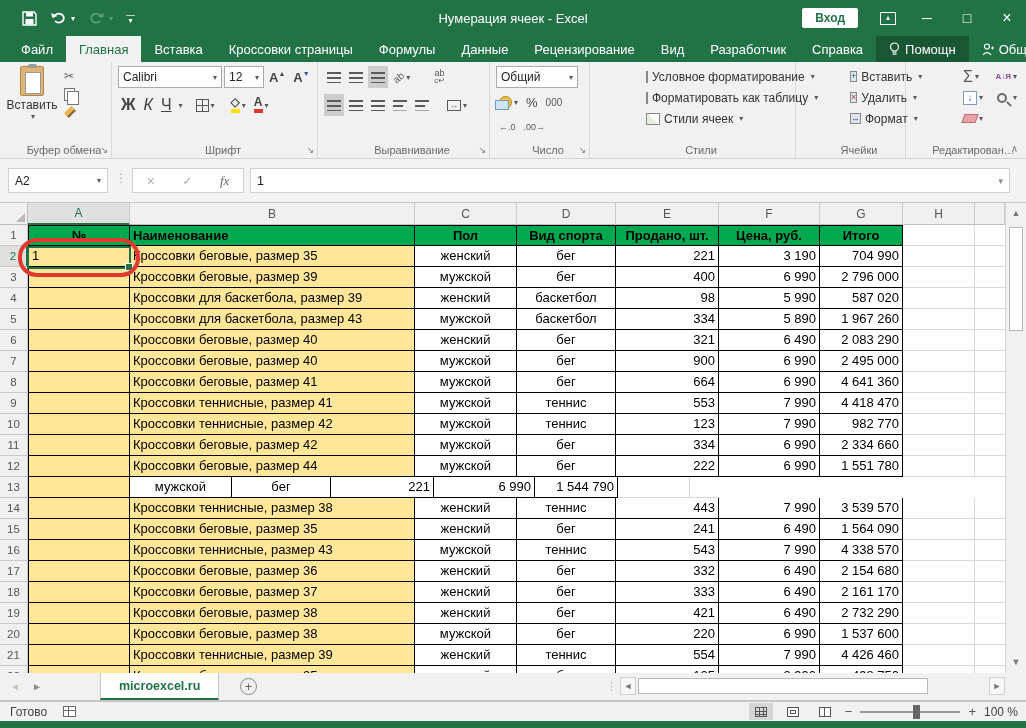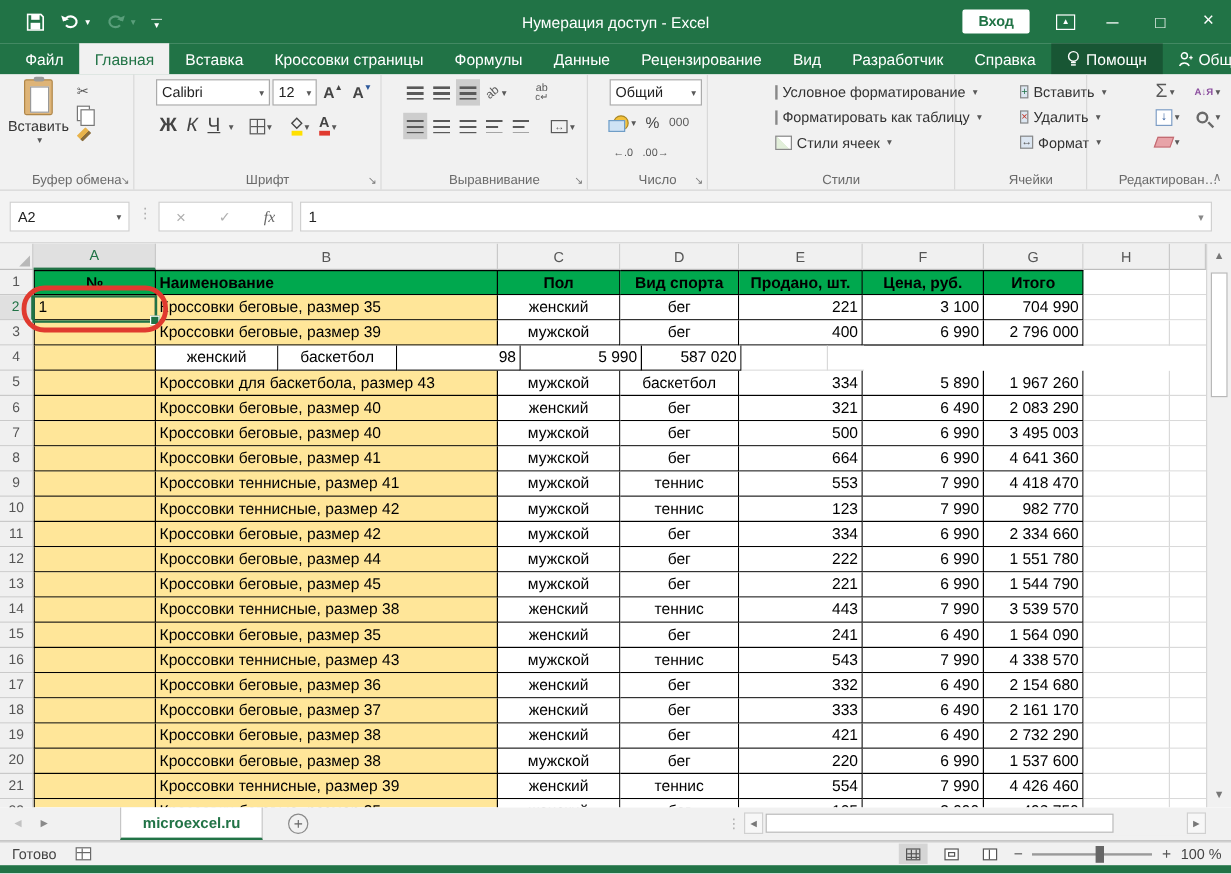--- a/index.html
+++ b/index.html
@@ -55,21 +55,21 @@
   .boxarrow{width:14px;height:14px;border:1px solid #7c9cc4;color:#2b579a;font-size:10px;line-height:12px;text-align:center;background:#fff;}
   .mag{position:relative;width:10px;height:10px;border:2px solid #6a6a6a;border-radius:50%;}
   .mag:after{content:"";position:absolute;left:7px;top:8px;width:6px;height:2px;background:#6a6a6a;transform:rotate(45deg);}
   .eraser{width:14px;height:9px;background:#e8a3a8;border:1px solid #c26b72;transform:skewX(-20deg);}
   .cfico{width:14px;height:12px;background:linear-gradient(to right,#d23a2e 0 50%,#3a6fd2 50% 100%);border:1px solid #888;}
   .ftico{width:14px;height:12px;border:1px solid #888;background:linear-gradient(#4472c4 0 4px,#fff 4px) ,#fff;}
   .csico{width:14px;height:12px;border:1px solid #888;background:linear-gradient(45deg,#e2efda 0 50%,#fff 50%);}
   .cellico{width:13px;height:11px;border:1px solid #888;background:#dce6f1;position:relative;font-size:9px;line-height:9px;text-align:center;}
   .sigma{font-size:16px;color:#595959;line-height:14px;}
   .sortico{font-size:8px;color:#8b4d9e;line-height:8px;font-weight:bold;}
-  .frow{display:flex;align-items:center;gap:2px;margin-bottom:3px;margin-left:12px;}
+  .frow{display:flex;align-items:center;gap:2px;margin-bottom:3px;}
   .srow{display:flex;align-items:center;gap:4px;height:21px;font-size:12px;color:#333;white-space:nowrap;padding-left:46px;}
 
   
   .fbar{position:absolute;left:0;top:159px;width:1026px;height:44px;background:#f3f3f3;border-bottom:1px solid #c8c8c8;}
   .namebox{position:absolute;left:8px;top:9px;width:100px;height:25px;background:#fff;border:1px solid #d0d0d0;font-size:12px;color:#222;display:flex;align-items:center;padding:0 6px;justify-content:space-between;}
   .fdots{position:absolute;left:115px;top:12px;color:#aaa;font-size:12px;letter-spacing:0;}
   .fbtns{position:absolute;left:132px;top:9px;width:112px;height:25px;background:#fff;border:1px solid #d0d0d0;display:flex;align-items:center;justify-content:space-around;color:#b0b0b0;font-size:12px;}
   .fx{font-family:"Liberation Serif",serif;font-style:italic;color:#666;font-size:13px;}
   .ffield{position:absolute;left:250px;top:9px;right:16px;height:25px;background:#fff;border:1px solid #d0d0d0;font-size:12.5px;color:#222;display:flex;align-items:center;padding:0 6px;justify-content:space-between;}
   .ffield .chev{color:#888;font-size:9px;}
@@ -153,21 +153,21 @@
             <path d="M13 6 a5 4.5 0 1 0 -1 4" fill="none" stroke="#9fd4bb" stroke-width="1.8"></path>
             <path d="M16 2 l-1.5 5 -5-2z" fill="#9fd4bb"></path>
           </svg>
           <span class="dd" style="color:#9fd4bb">▾</span>
       </span>
       <span class="qbtn" style="flex-direction:column;gap:0;line-height:6px;">
           <span style="font-size:9px;">—</span>
           <span style="font-size:8px;">▾</span>
         </span>
     </div>
-    <div class="title-center">Нумерация доступ  -  Excel</div>
+    <div class="title-center">Нумерация ячеек  -  Excel</div>
     <div class="tb-right">
       <span class="signin">Вход</span>
       <span class="ribopt">▴</span>
       <span class="winbtn">─</span>
       <span class="winbtn">□</span>
       <span class="winbtn" style="font-size:16px;">×</span>
     </div>
   </div>
 
   <div class="tabrow" id="tabrow">
@@ -482,38 +482,39 @@
           <div class="cell ghead center" style="width: 83px;">Итого</div>
           <div class="cell plain" style="width: 72px;"></div>
           <div class="cell plain" style="width: 30px; border-right: none;"></div>
         </div>
         <div class="xrow">
           <div class="cell first yellow left" style="width: 102px;">1</div>
           <div class="cell yellow left" style="width: 285px;">Кроссовки беговые, размер 35</div>
           <div class="cell center" style="width: 102px;">женский</div>
           <div class="cell center" style="width: 99px;">бег</div>
           <div class="cell right" style="width: 103px;">221</div>
-          <div class="cell right" style="width: 101px;">3 100</div>
+          <div class="cell right" style="width: 101px;">3 190</div>
           <div class="cell right" style="width: 83px;">704 990</div>
           <div class="cell plain" style="width: 72px;"></div>
           <div class="cell plain" style="width: 30px; border-right: none;"></div>
         </div>
         <div class="xrow">
           <div class="cell first yellow left" style="width: 102px;"></div>
           <div class="cell yellow left" style="width: 285px;">Кроссовки беговые, размер 39</div>
           <div class="cell center" style="width: 102px;">мужской</div>
           <div class="cell center" style="width: 99px;">бег</div>
           <div class="cell right" style="width: 103px;">400</div>
           <div class="cell right" style="width: 101px;">6 990</div>
           <div class="cell right" style="width: 83px;">2 796 000</div>
           <div class="cell plain" style="width: 72px;"></div>
           <div class="cell plain" style="width: 30px; border-right: none;"></div>
         </div>
         <div class="xrow">
           <div class="cell first yellow left" style="width: 102px;"></div>
+          <div class="cell yellow left" style="width: 285px;">Кроссовки для баскетбола, размер 39</div>
           <div class="cell center" style="width: 102px;">женский</div>
           <div class="cell center" style="width: 99px;">баскетбол</div>
           <div class="cell right" style="width: 103px;">98</div>
           <div class="cell right" style="width: 101px;">5 990</div>
           <div class="cell right" style="width: 83px;">587 020</div>
           <div class="cell plain" style="width: 72px;"></div>
           <div class="cell plain" style="width: 30px; border-right: none;"></div>
         </div>
         <div class="xrow">
           <div class="cell first yellow left" style="width: 102px;"></div>
@@ -535,23 +536,23 @@
           <div class="cell right" style="width: 101px;">6 490</div>
           <div class="cell right" style="width: 83px;">2 083 290</div>
           <div class="cell plain" style="width: 72px;"></div>
           <div class="cell plain" style="width: 30px; border-right: none;"></div>
         </div>
         <div class="xrow">
           <div class="cell first yellow left" style="width: 102px;"></div>
           <div class="cell yellow left" style="width: 285px;">Кроссовки беговые, размер 40</div>
           <div class="cell center" style="width: 102px;">мужской</div>
           <div class="cell center" style="width: 99px;">бег</div>
-          <div class="cell right" style="width: 103px;">500</div>
+          <div class="cell right" style="width: 103px;">900</div>
           <div class="cell right" style="width: 101px;">6 990</div>
-          <div class="cell right" style="width: 83px;">3 495 003</div>
+          <div class="cell right" style="width: 83px;">2 495 000</div>
           <div class="cell plain" style="width: 72px;"></div>
           <div class="cell plain" style="width: 30px; border-right: none;"></div>
         </div>
         <div class="xrow">
           <div class="cell first yellow left" style="width: 102px;"></div>
           <div class="cell yellow left" style="width: 285px;">Кроссовки беговые, размер 41</div>
           <div class="cell center" style="width: 102px;">мужской</div>
           <div class="cell center" style="width: 99px;">бег</div>
           <div class="cell right" style="width: 103px;">664</div>
           <div class="cell right" style="width: 101px;">6 990</div>
@@ -598,21 +599,20 @@
           <div class="cell center" style="width: 102px;">мужской</div>
           <div class="cell center" style="width: 99px;">бег</div>
           <div class="cell right" style="width: 103px;">222</div>
           <div class="cell right" style="width: 101px;">6 990</div>
           <div class="cell right" style="width: 83px;">1 551 780</div>
           <div class="cell plain" style="width: 72px;"></div>
           <div class="cell plain" style="width: 30px; border-right: none;"></div>
         </div>
         <div class="xrow">
           <div class="cell first yellow left" style="width: 102px;"></div>
-          <div class="cell yellow left" style="width: 285px;">Кроссовки беговые, размер 45</div>
           <div class="cell center" style="width: 102px;">мужской</div>
           <div class="cell center" style="width: 99px;">бег</div>
           <div class="cell right" style="width: 103px;">221</div>
           <div class="cell right" style="width: 101px;">6 990</div>
           <div class="cell right" style="width: 83px;">1 544 790</div>
           <div class="cell plain" style="width: 72px;"></div>
           <div class="cell plain" style="width: 30px; border-right: none;"></div>
         </div>
         <div class="xrow">
           <div class="cell first yellow left" style="width: 102px;"></div>

